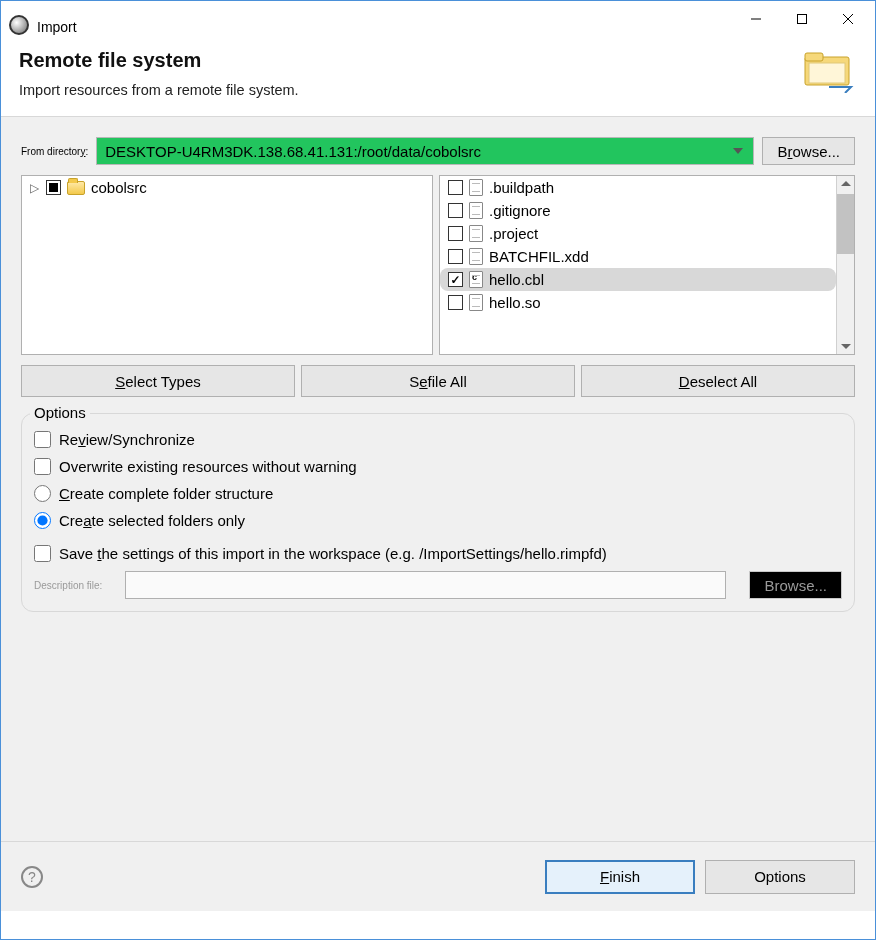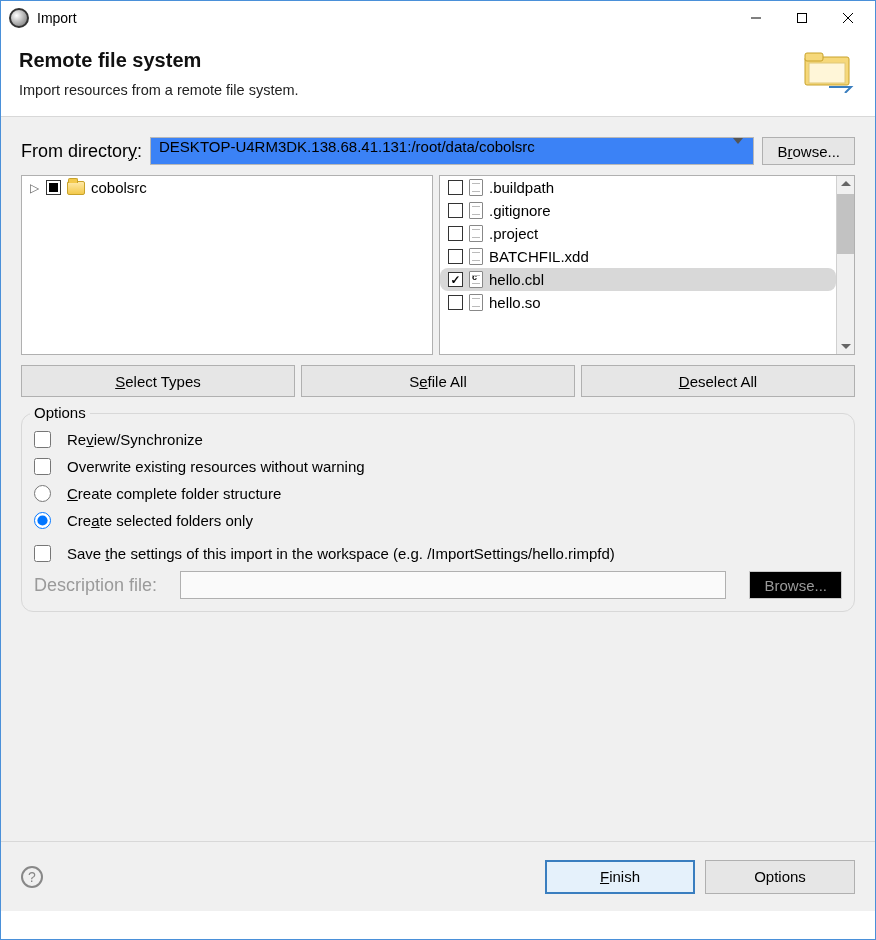--- a/index.html
+++ b/index.html
@@ -1,34 +1,34 @@
 <!DOCTYPE html>
 <html><head>
 <meta charset="utf-8">
 <style>
 * { box-sizing: border-box; margin: 0; padding: 0; font-family: "Segoe UI", Tahoma, sans-serif; }
 body { background: #fff; width: 876px; height: 940px; overflow: hidden; border: 1px solid #4a90d9; }
-.titlebar { height: 34px; display: flex; align-items: center; padding: 0 4px; background: #fff; }
+.titlebar { height: 34px; display: flex; align-items: flex-end; padding: 0 4px; background: #fff; }
 .titlebar .app-icon { width: 20px; height: 20px; margin: 0 8px 0 4px; border-radius: 50%; background: radial-gradient(circle at 35% 35%, #fff, #6a6a6a); border: 2px solid #333; }
 .titlebar .title { font-size: 14px; color: #000; flex: 1; }
 .win-controls { display: flex; }
 .win-btn { width: 46px; height: 32px; display: flex; align-items: center; justify-content: center; font-size: 14px; color: #000; }
 
 .header-area { padding: 14px 18px 18px 18px; display: flex; align-items: flex-start; justify-content: space-between; }
 .header-text h1 { font-size: 20px; font-weight: 700; color: #111; margin-bottom: 10px; }
 .header-text p { font-size: 14.5px; color: #222; }
 .header-icon { width: 56px; height: 44px; }
 
 .body-area { background: #f0f0f0; border-top: 1px solid #d8d8d8; padding: 20px; height: 795px; position: relative; }
 
 .row { display: flex; align-items: center; gap: 8px; margin-bottom: 10px; }
-.label { font-size: 18px; color: #000; white-space: nowrap; }
+.label { font-size: 10px; color: #000; white-space: nowrap; }
 .u { text-decoration: underline; }
 
-.combo { flex: 1; height: 28px; background: #3b82f6; border: 1px solid #b8b8b8; display: flex; padding: 0 8px; font-size: 15px; color: #000; position: relative; }
+.combo { flex: 1; height: 28px; background: #22c55e; border: 1px solid #b8b8b8; display: flex; align-items: center; padding: 0 8px; font-size: 15px; color: #000; position: relative; }
 .combo::after { content: ""; border-left: 5px solid transparent; border-right: 5px solid transparent; border-top: 6px solid #555; position: absolute; right: 10px; }
 
 .btn { height: 28px; background: #e6e6e6; border: 1px solid #b0b0b0; font-size: 15px; color: #000; padding: 0 14px; cursor: default; display: inline-flex; align-items: center; justify-content: center; }
 .btn:disabled, .btn.disabled { color: #9a9a9a; background: #000000; border-color: #c8c8c8; }
 
 .panes { display: flex; gap: 6px; margin-bottom: 10px; }
 .pane { background: #fff; border: 1px solid #b0b0b0; height: 180px; overflow: hidden; position: relative; }
 .pane.left { flex: 0 0 412px; }
 .pane.right { flex: 1; }
 .pane-scroll { overflow-y: auto; height: 100%; }
@@ -51,21 +51,21 @@
 .pane.right .scrollbar::after { bottom: 5px; border-top: 5px solid #666; }
 
 .btn-row { display: flex; gap: 6px; margin-bottom: 16px; }
 .btn-row .btn { flex: 1; height: 32px; }
 
 .text-input { flex: 1; height: 28px; border: 1px solid #b0b0b0; background: #fff; padding: 0 8px; font-size: 15px; color: #000; }
 .text-input:disabled { color: #9a9a9a; background: #fafafa; }
 
 .options-group { border: 1px solid #d8d8d8; border-radius: 12px; padding: 12px 12px 12px 12px; margin-top: 12px; position: relative; margin-bottom: 10px; }
 .options-group > legend { position: absolute; top: -10px; left: 8px; background: #f0f0f0; padding: 0 4px; font-size: 15px; }
-.opt-row { display: flex; align-items: center; gap: 16px; padding: 5px 0; font-size: 15px; }
+.opt-row { display: flex; align-items: center; gap: 8px; padding: 5px 0; font-size: 15px; }
 .opt-row input[type=checkbox], .opt-row input[type=radio] { width: 17px; height: 17px; }
 
 .desc-row { display: flex; align-items: center; gap: 23px; margin-top: 4px; }
 .desc-row .label.disabled { color: #9a9a9a; }
 
 .footer { position: absolute; bottom: 0; left: 0; right: 0; height: 70px; border-top: 1px solid #d8d8d8; background: #f0f0f0; display: flex; align-items: center; padding: 0 20px; }
 .help-icon { width: 22px; height: 22px; border: 2px solid #888; border-radius: 50%; display: flex; align-items: center; justify-content: center; font-size: 14px; color: #888; }
 .footer .spacer { flex: 1; }
 .footer .btn { width: 150px; height: 34px; margin-left: 10px; font-size: 15px; }
 .footer .btn.primary { border: 2px solid #3a7ebf; background: #e5f1fb; }

